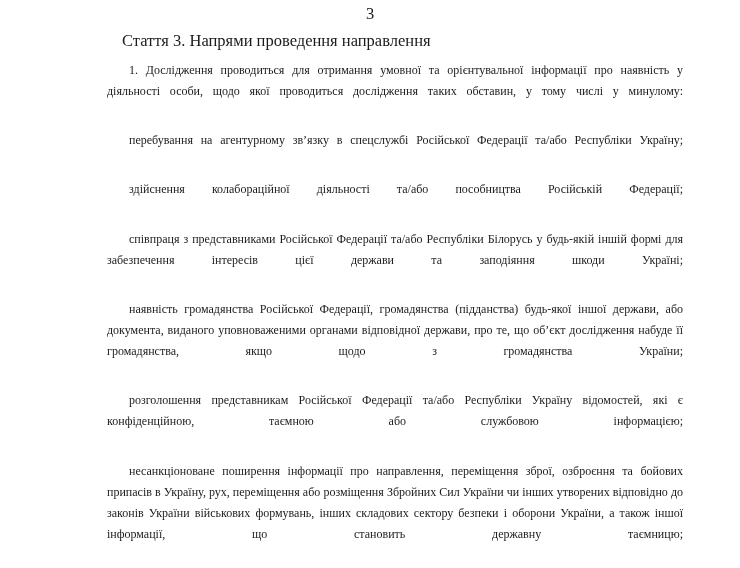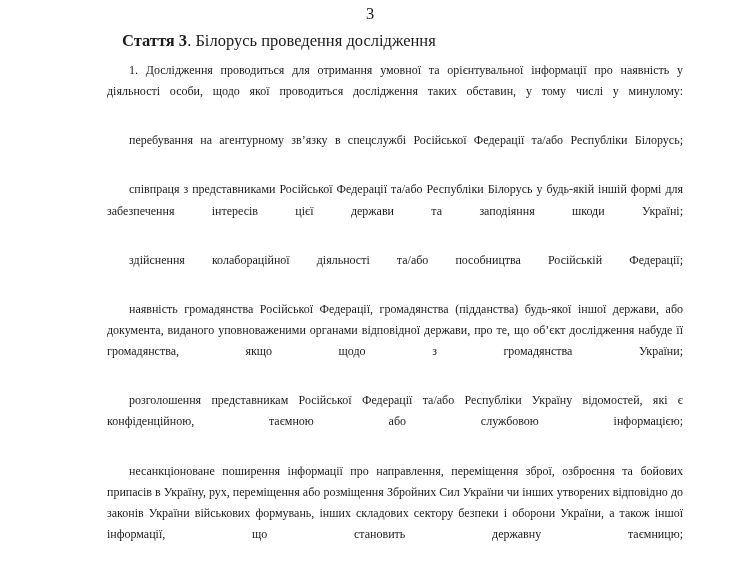--- a/index.html
+++ b/index.html
@@ -45,21 +45,21 @@
   .doc-heading {
     margin: 0 0 2px 0;
     padding: 0;
     font-size: 16.5px;
     line-height: 25px;
     font-weight: normal;
     text-indent: 22px;
     text-align: left;
   }
   .doc-heading .bold {
-    font-weight: bold;
+    font-weight: normal;
   }
 
   p.para {
     margin: 7px;
     padding: 0;
     font-size: 12px;
     line-height: 21.1px;
     text-align: justify;
     text-justify: inter-word;
     text-indent: 22px;
@@ -76,24 +76,24 @@
 </style>
 </head>
 <body>
 
 <div class="page">
 
   <div class="page-number">3</div>
 
   <div class="text-body">
 
-    <h1 class="doc-heading"><span class="bold">Стаття 3</span><span>. Білорусь проведення дослідження</span></h1>
+    <h1 class="doc-heading"><span class="bold">Стаття 3</span><span>. Напрями проведення направлення</span></h1>
 
     <p class="para">1. Дослідження проводиться для отримання умовної та орієнтувальної інформації про наявність у діяльності особи, щодо якої проводиться дослідження таких обставин, у тому числі у минулому:</p>
-    <p class="para">перебування на агентурному зв’язку в спецслужбі Російської Федерації та/або Республіки Білорусь;</p>
+    <p class="para">перебування на агентурному зв’язку в спецслужбі Російської Федерації та/або Республіки Україну;</p>
+    <p class="para">здійснення колабораційної діяльності та/або пособництва Російській Федерації;</p>
     <p class="para">співпраця з представниками Російської Федерації та/або Республіки Білорусь у будь-якій іншій формі для забезпечення інтересів цієї держави та заподіяння шкоди Україні;</p>
-    <p class="para">здійснення колабораційної діяльності та/або пособництва Російській Федерації;</p>
     <p class="para">наявність громадянства Російської Федерації, громадянства (підданства) будь-якої іншої держави, або документа, виданого уповноваженими органами відповідної держави, про те, що об’єкт дослідження набуде її громадянства, якщо щодо з громадянства України;</p>
     <p class="para">розголошення представникам Російської Федерації та/або Республіки Україну відомостей, які є конфіденційною, таємною або службовою інформацією;</p>
     <p class="para">несанкціоноване поширення інформації про направлення, переміщення зброї, озброєння та бойових припасів в Україну, рух, переміщення або розміщення Збройних Сил України чи інших утворених відповідно до законів України військових формувань, інших складових сектору безпеки і оборони України, а також іншої інформації, що становить державну таємницю;</p>
 
   </div>
 </div>
 
 </body></html>

